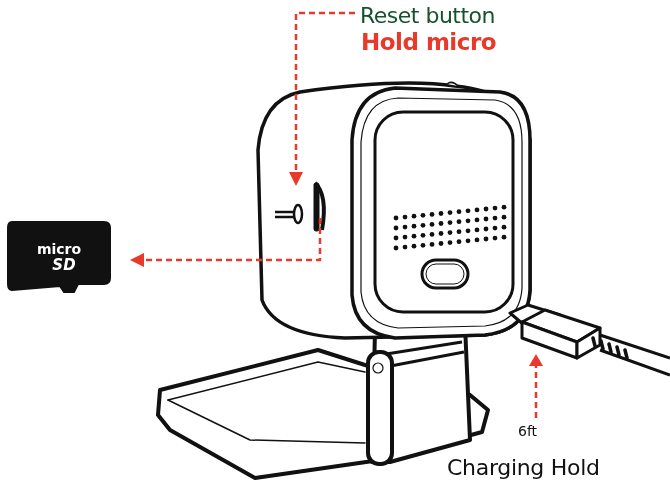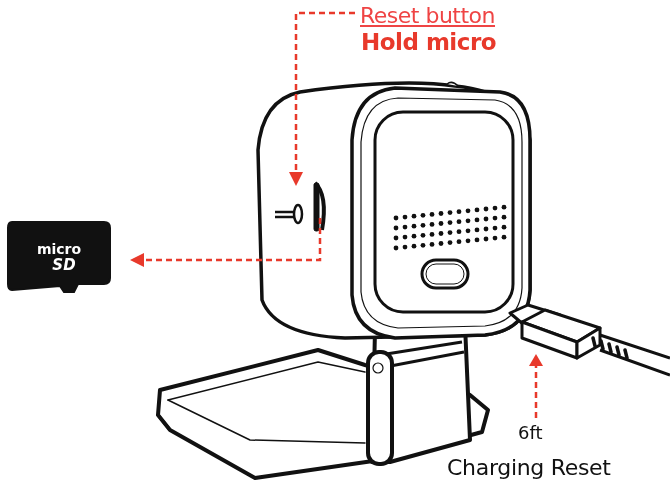--- a/index.html
+++ b/index.html
@@ -1,20 +1,20 @@
 <!DOCTYPE html>
 <html><head>
   <meta charset="utf-8">
   <style>
     html, body { margin: 0; padding: 0; background: #ffffff; }
     body { width: 670px; height: 495px; position: relative; overflow: hidden; font-family: "DejaVu Sans", sans-serif; }
     .label { position: absolute; white-space: nowrap; line-height: 1; }
-    .reset-title { left: 360px; top: 5px; font-size: 22px; color: #ef4444; letter-spacing: -0.5px; text-decoration: underline; }
+    .reset-title { left: 360px; top: 5px; font-size: 22px; color: #14532d; letter-spacing: -0.5px; }
     .hold-down { left: 361px; top: 31px; font-size: 23px; font-weight: bold; color: #e8392b; letter-spacing: -0.5px; }
-    .cable-len { left: 518px; top: 424px; font-size: 18px; color: #111; text-align: right; }
+    .cable-len { left: 518px; top: 424px; font-size: 14px; color: #111; text-align: right; }
     .cable-name { left: 447px; top: 457px; font-size: 22px; color: #111; letter-spacing: -0.3px; }
     svg.art { position: absolute; left: 0; top: 0; }
   </style>
 </head>
 <body>
 
 <svg class="art" width="670" height="495" viewBox="0 0 670 495">
 
   <g fill="#fff" stroke="#111" stroke-linecap="round" stroke-linejoin="round">
     <path d="M160 390 L318 350 L365 365 L470 395 L488 410 L482 432 L380 460 L255 478 L170 430 L158 415 Z" stroke-width="4"></path>
@@ -136,13 +136,13 @@
   <g fill="#e8392b">
     <polygon points="289,172 303,172 296,186"></polygon>
     <polygon points="130,260 144,253 144,267"></polygon>
     <polygon points="529,366 543,366 536,354"></polygon>
   </g>
 </svg>
 
 <div class="label reset-title">Reset button</div>
 <div class="label hold-down">Hold micro</div>
 <div class="label cable-len">6ft</div>
-<div class="label cable-name">Charging Reset</div>
+<div class="label cable-name">Charging Hold</div>
 
 </body></html>

